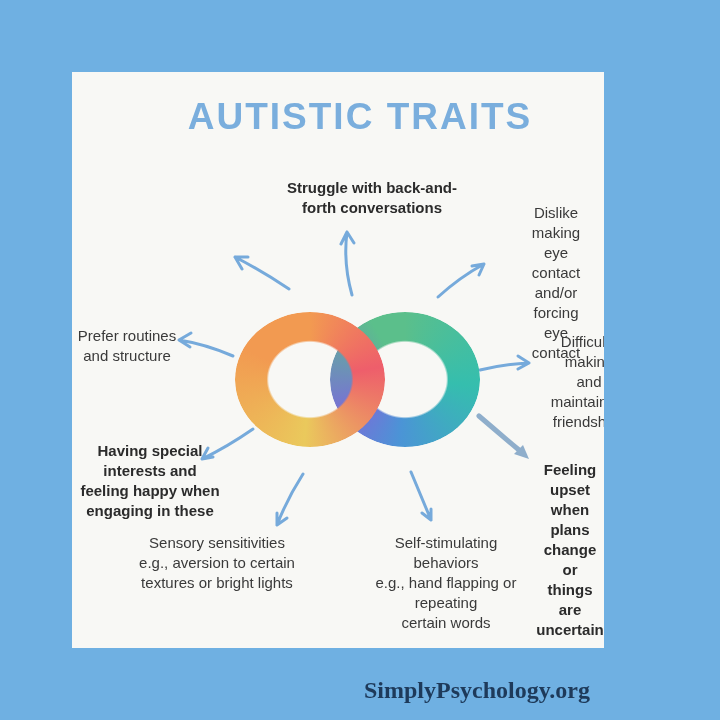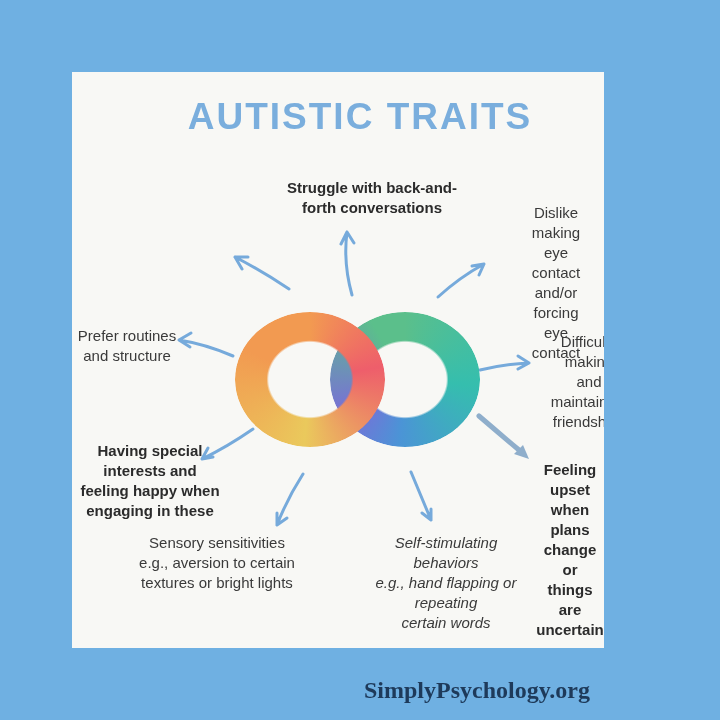--- a/index.html
+++ b/index.html
@@ -75,18 +75,18 @@
   <div class="trait bold" style="left:150px;top:441px;">Having special
 interests and
 feeling happy when
 engaging in these</div>
   <div class="trait bold" style="left:570px;top:460px;">Feeling upset when
 plans change or
 things are uncertain</div>
   <div class="trait" style="left:217px;top:533px;">Sensory sensitivities
 e.g., aversion to certain
 textures or bright lights</div>
-  <div class="trait" style="left:446px;top:533px;font-style:italic;">Self-stimulating behaviors
+  <div class="trait" style="left:446px;top:533px;">Self-stimulating behaviors
 e.g., hand flapping or repeating
 certain words</div>
 
   <div class="watermark">SimplyPsychology.org</div>
 </div>
 
 </body></html>

